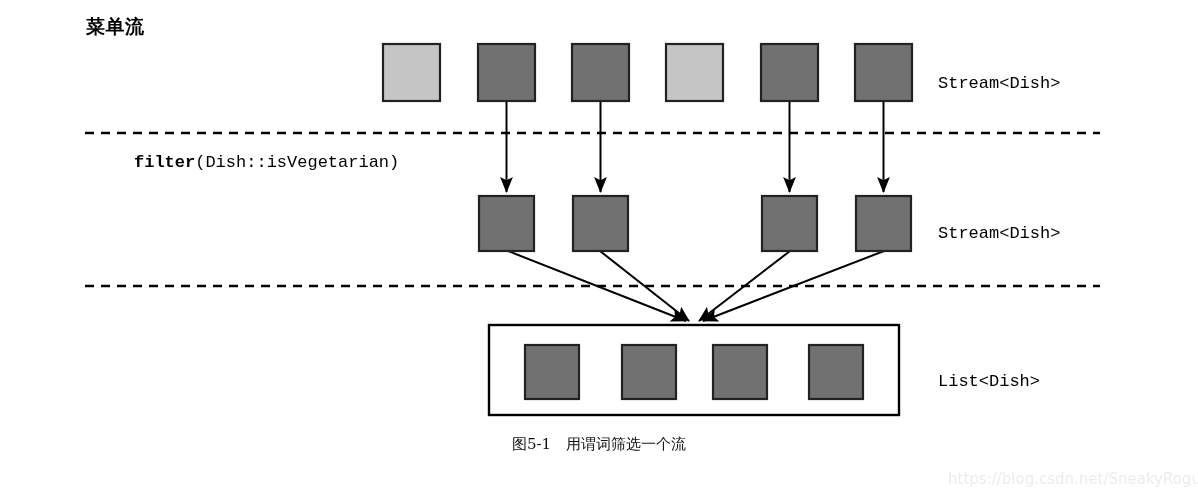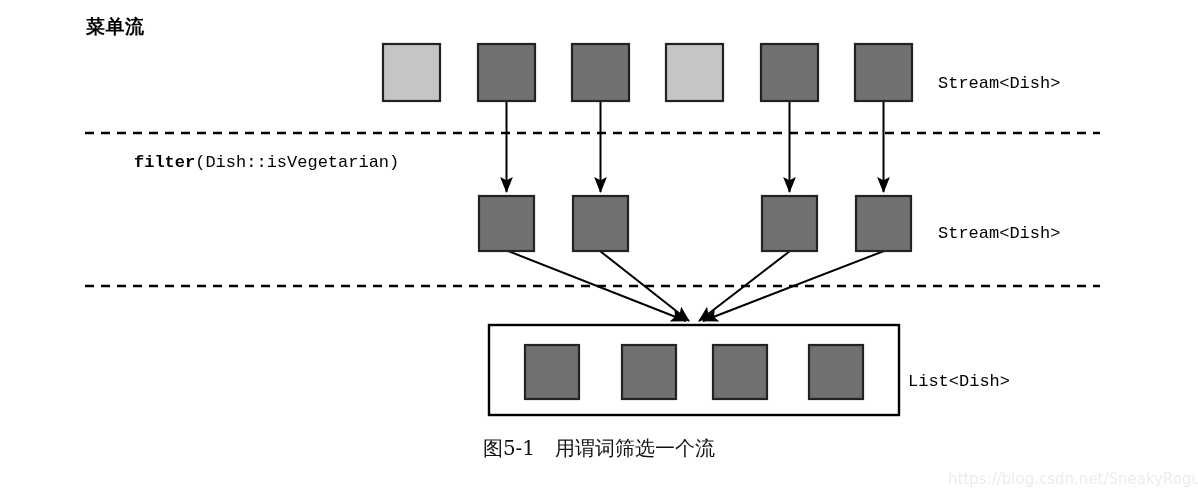--- a/index.html
+++ b/index.html
@@ -61,30 +61,30 @@
   }
   #type-label-top {
     left: 938px;
     top: 62px;
   }
   #type-label-mid {
     left: 938px;
     top: 212px;
   }
   #type-label-bottom {
-    left: 908px;
+    left: 938px;
     top: 360px;
   }
   #figure-caption {
     left: 0px;
     top: 435px;
     width: 1198px;
     text-align: center;
     font-family: "DejaVu Serif", "Liberation Serif", serif;
-    font-size: 20px;
+    font-size: 15px;
     color: #111111;
   }
   #watermark {
     left: 948px;
     top: 470px;
     font-family: "DejaVu Sans", sans-serif;
     font-size: 15px;
     color: #ececec;
   }
 </style>

